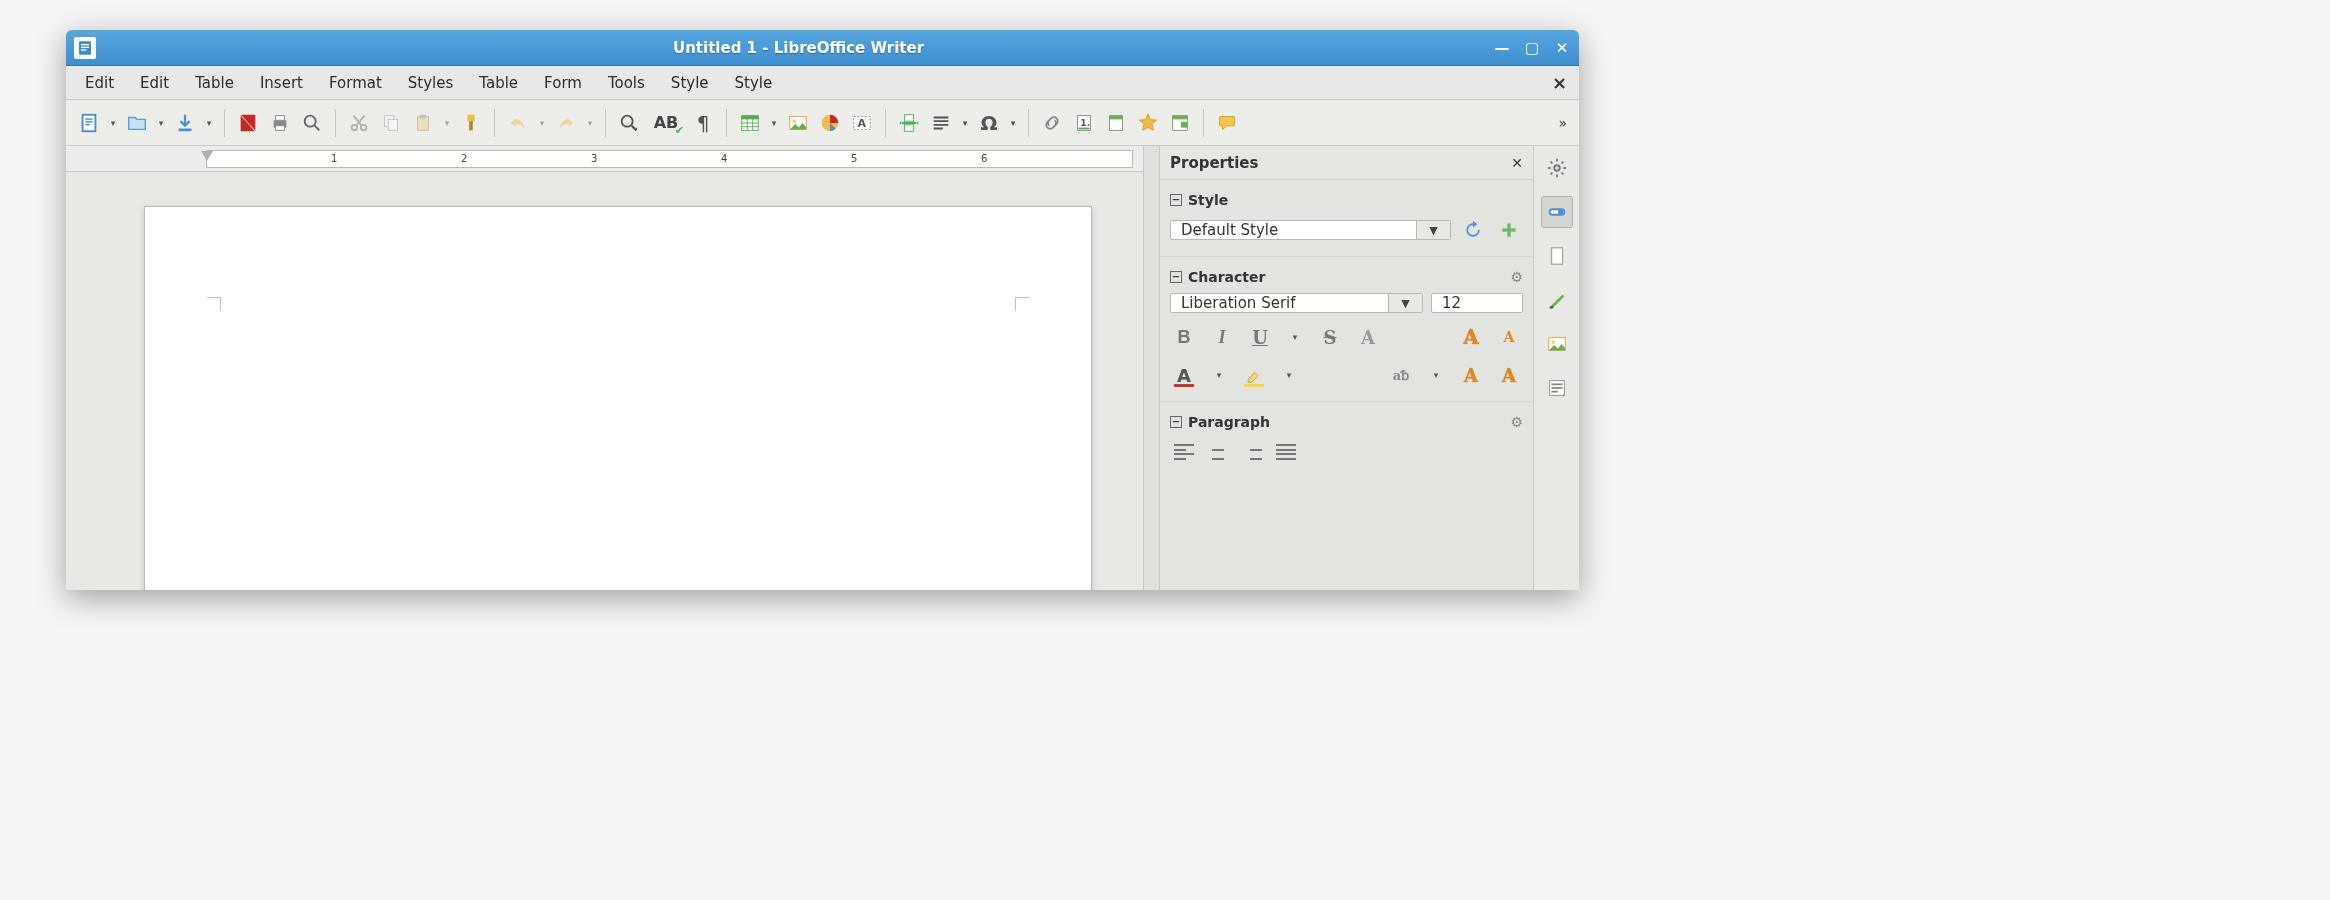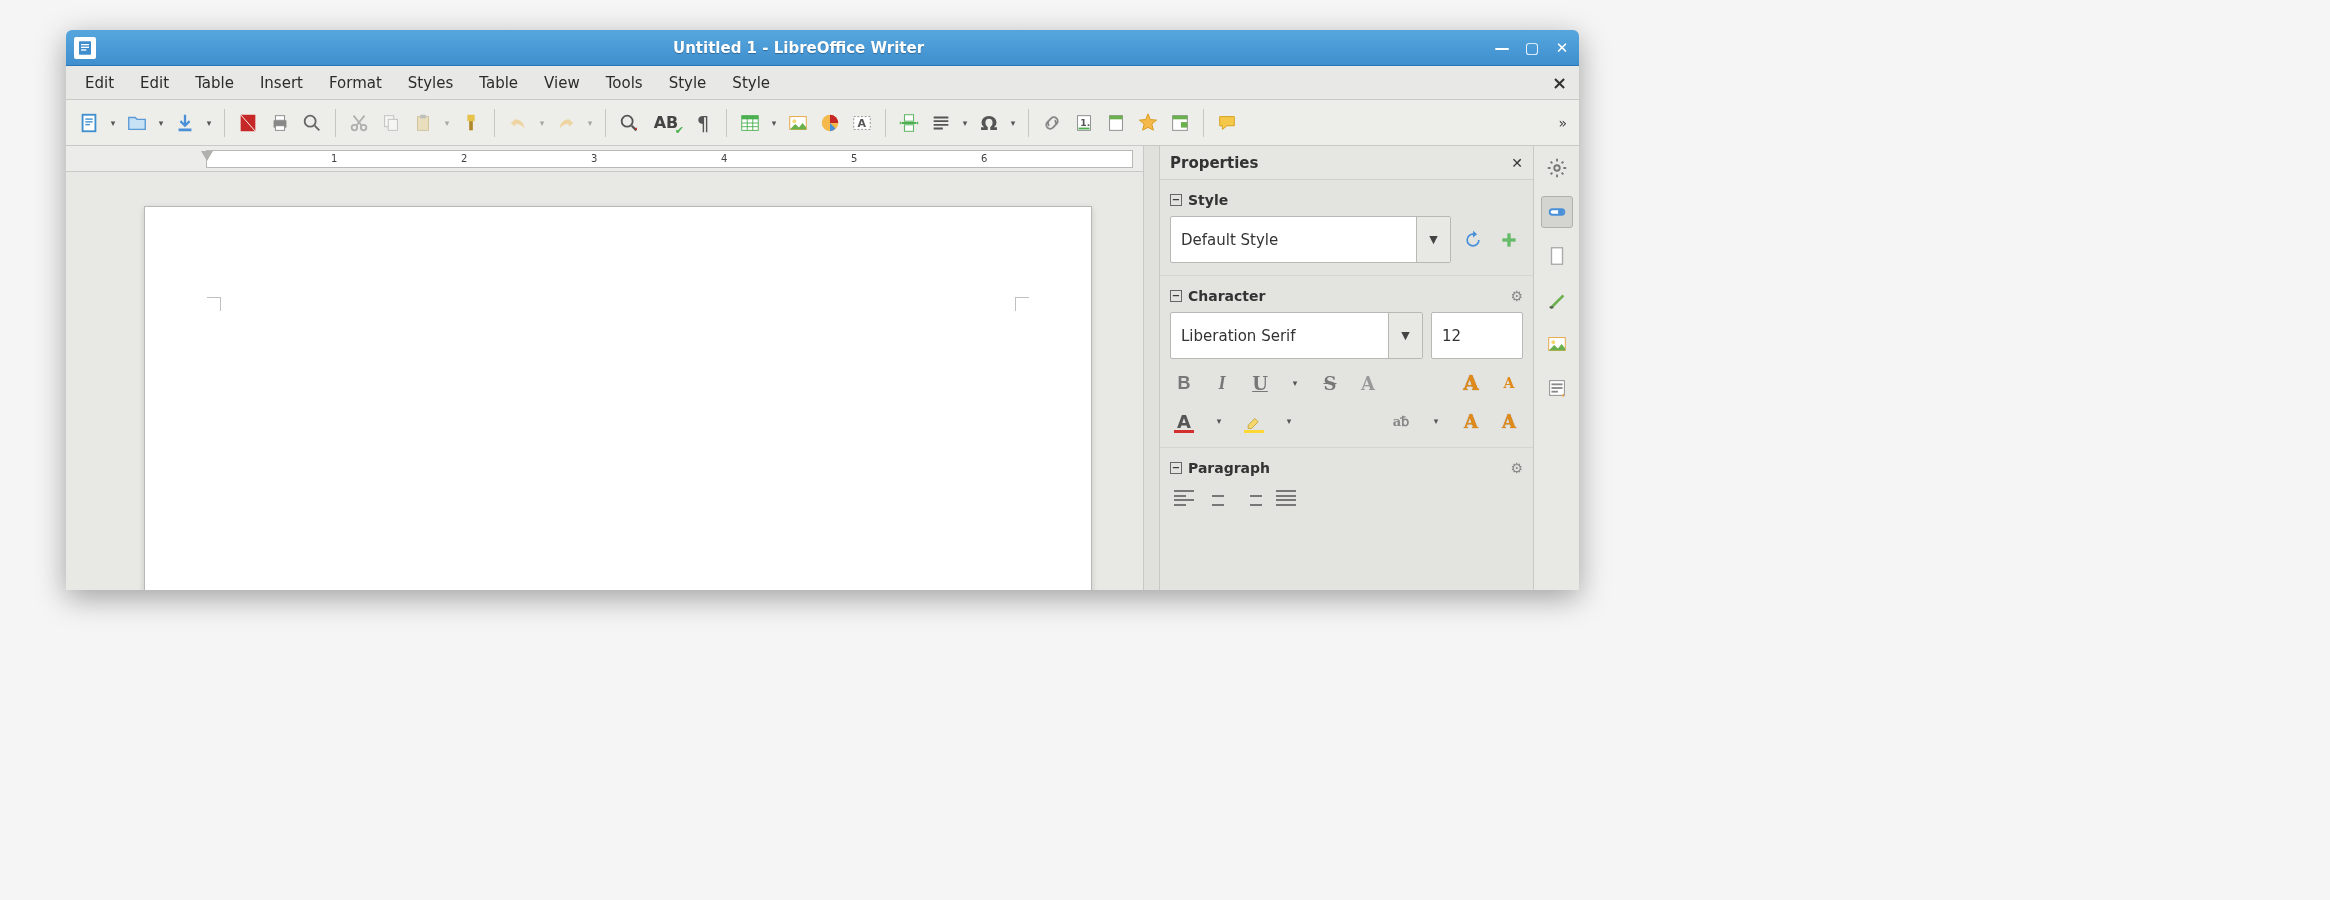--- a/index.html
+++ b/index.html
@@ -164,22 +164,22 @@
   }
   .section-head .box {
     width:12px;height:12px;border:1px solid #666;
     margin-right:6px;
     display:flex;align-items:center;justify-content:center;
     font-size:10px;line-height:1;
   }
   .section-head .spacer{flex:1}
   .section-head .more{ color:#888; font-size:14px;}
   .combo {
-    display:flex; align-items:center;
-    height:47px;
+    display:flex; align-items:flex-end;
+    height:20px;
     background:#fff; border:1px solid #b8b8b4;
     border-radius:2px;
   }
   .combo input {
     flex:1; border:0; padding:0 10px; font-size:15px; color:#333; background:transparent; outline:none;
   }
   .combo .cbtn {
     width:34px; height:100%;
     background:#e8e8e5;
     border-left:1px solid #b8b8b4;
@@ -241,21 +241,21 @@
   </div>
 
   <div class="menubar">
     <div class="menu-item">Edit</div>
     <div class="menu-item">Edit</div>
     <div class="menu-item">Table</div>
     <div class="menu-item">Insert</div>
     <div class="menu-item">Format</div>
     <div class="menu-item">Styles</div>
     <div class="menu-item">Table</div>
-    <div class="menu-item">View</div>
+    <div class="menu-item">Form</div>
     <div class="menu-item">Tools</div>
     <div class="menu-item">Style</div>
     <div class="menu-item">Style</div>
     <div class="spacer"></div>
     <div class="menu-close">×</div>
   </div>
 
   <div class="toolbar">
     <div class="tbtn">
         <svg viewBox="0 0 24 24">

